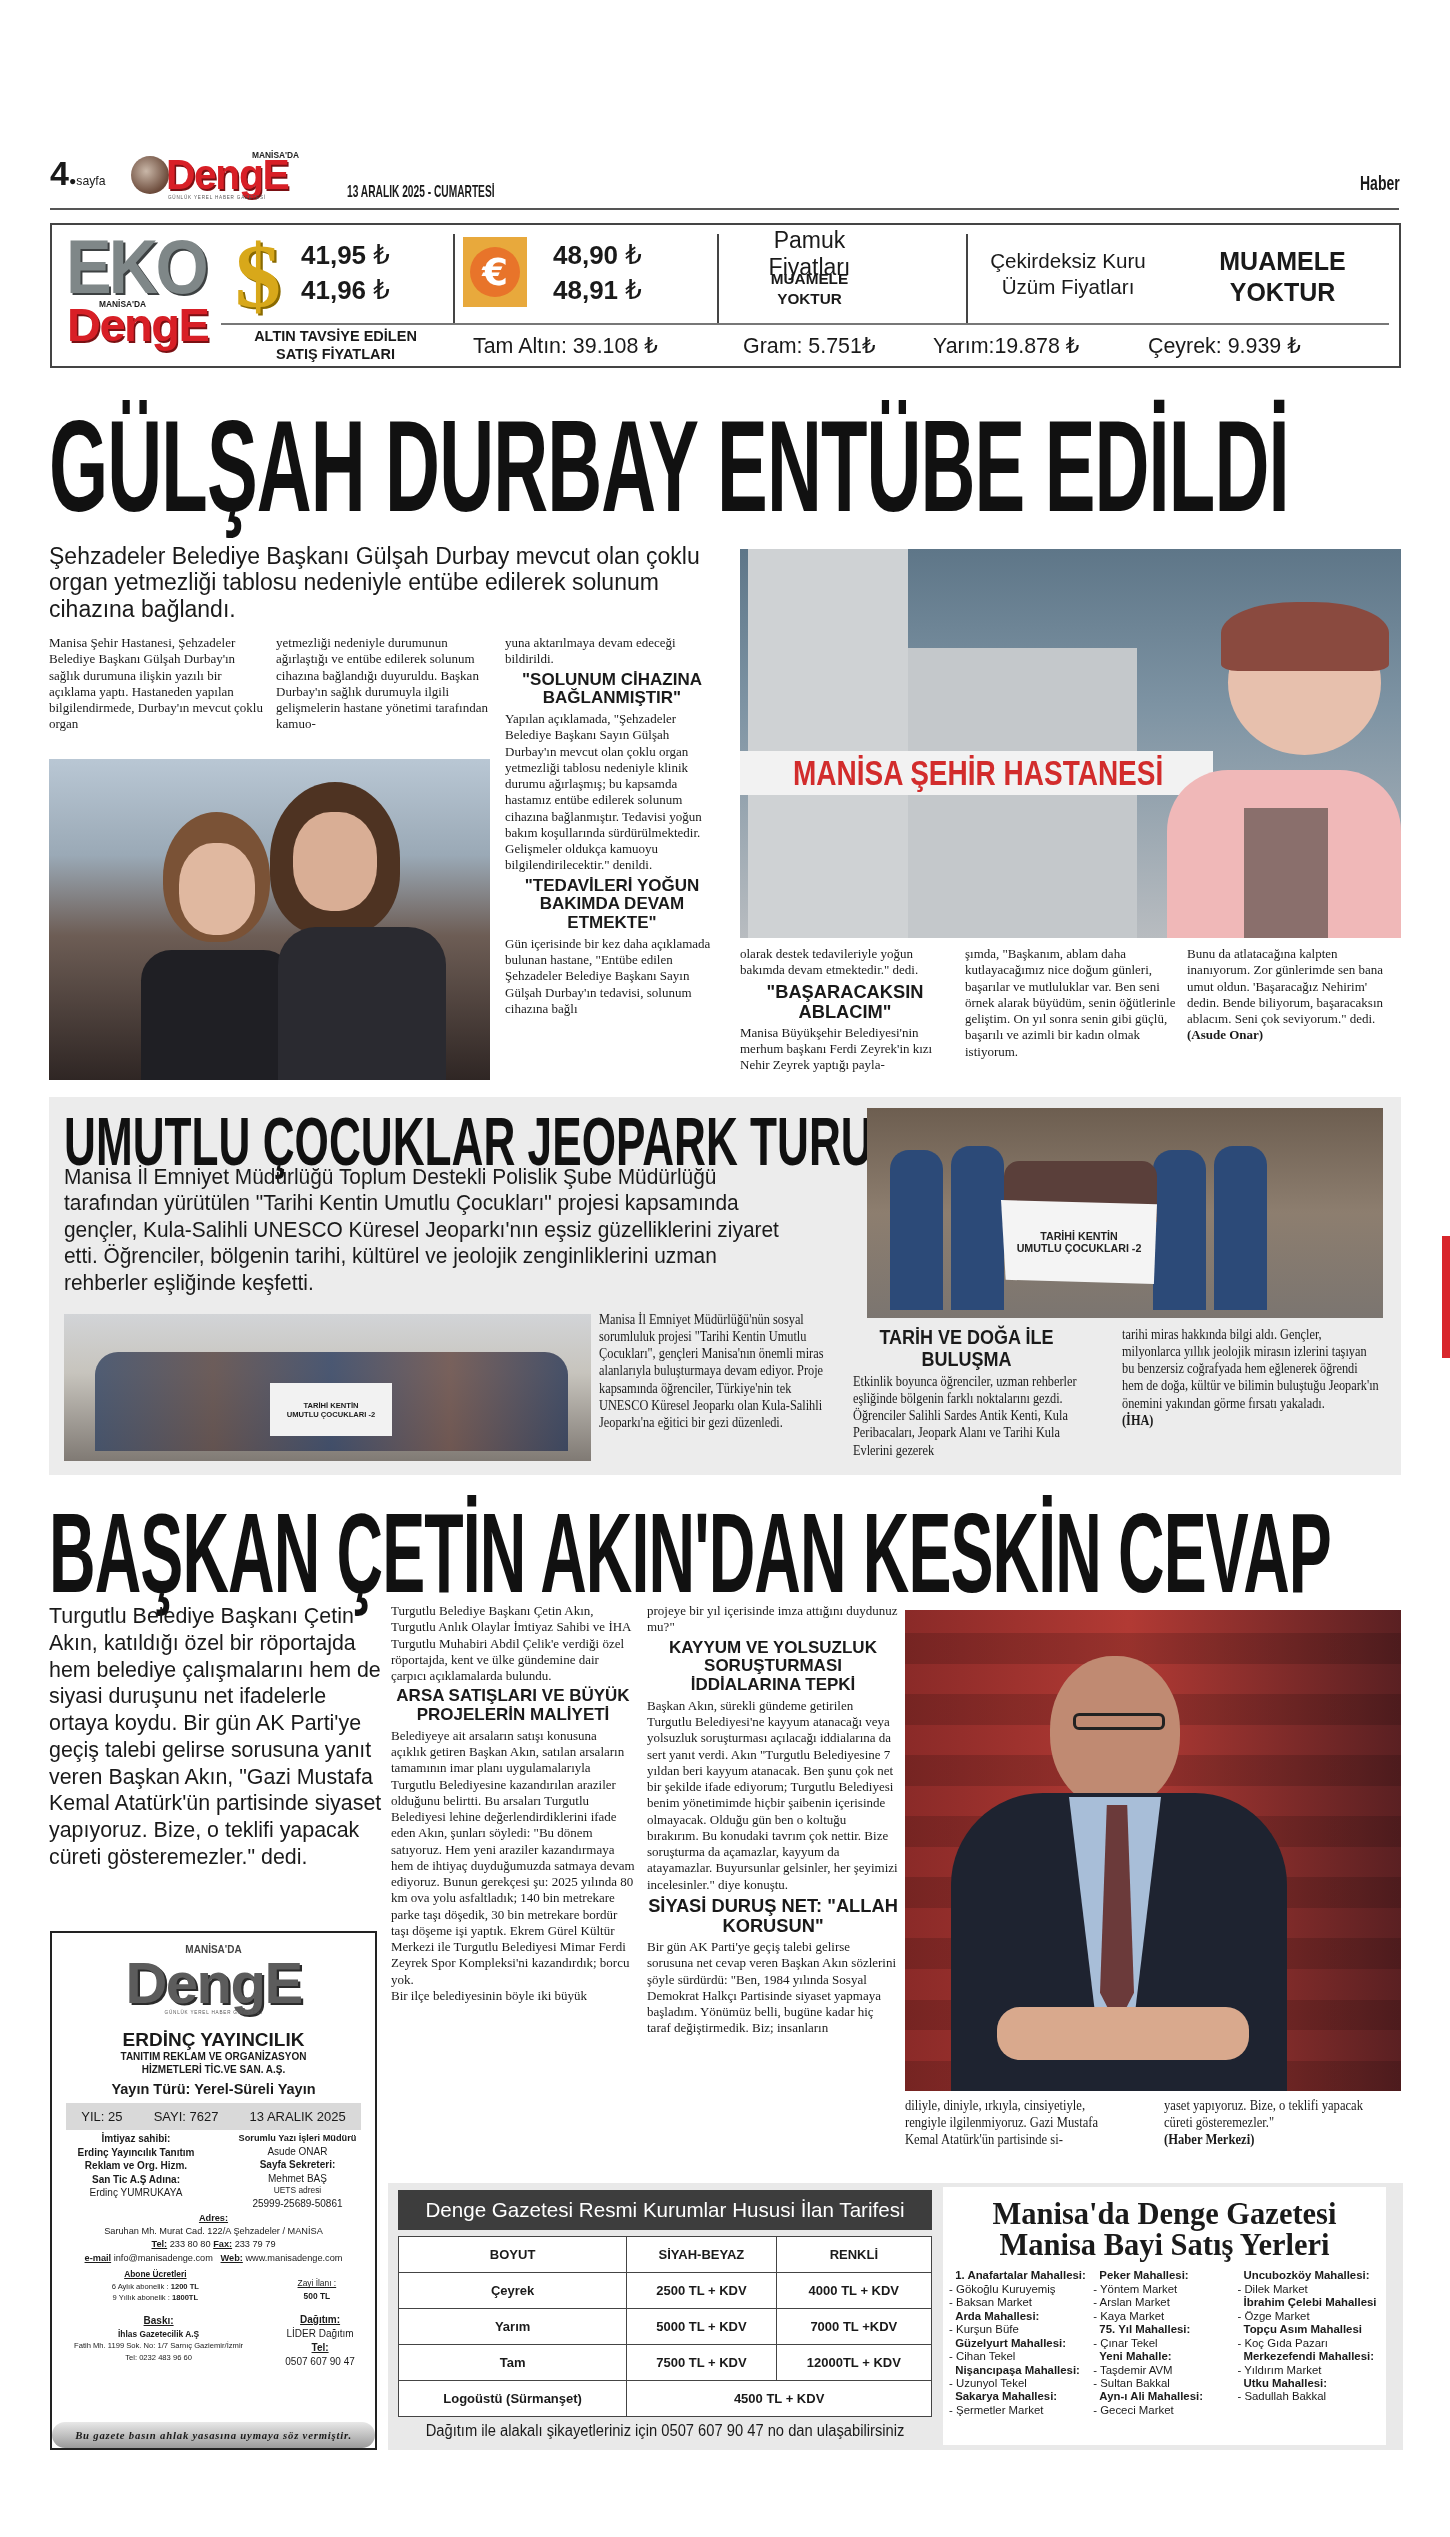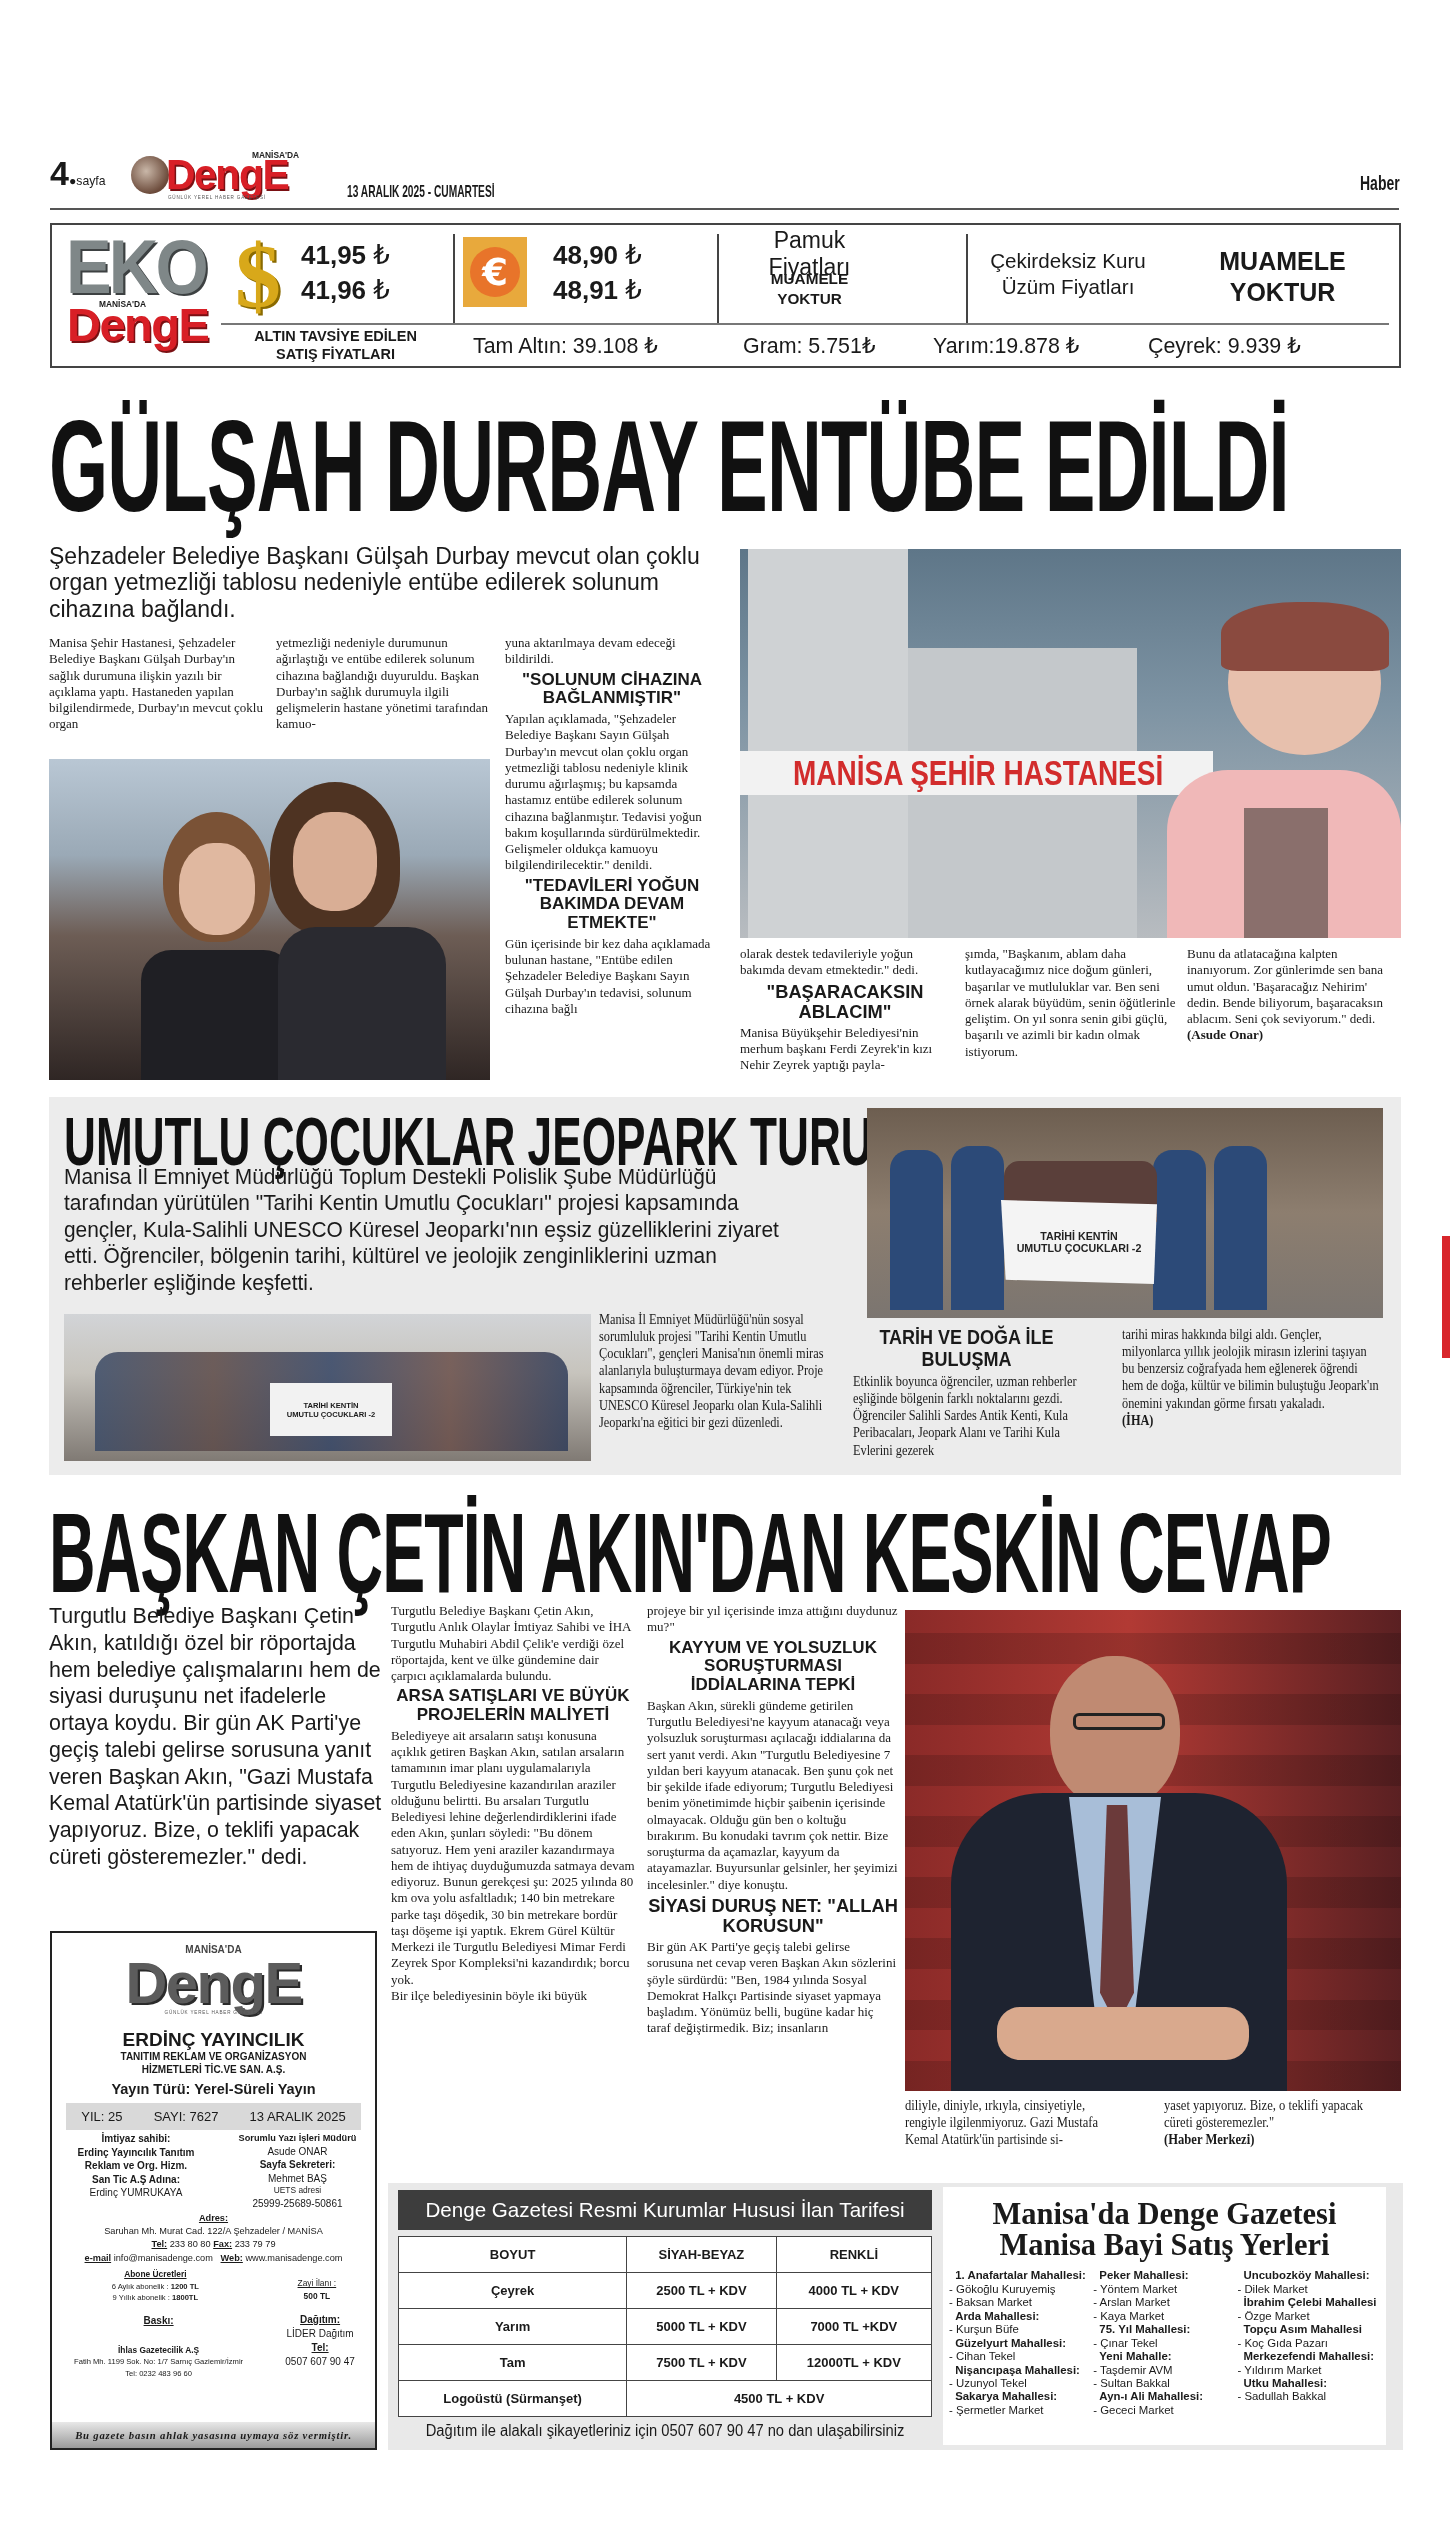--- a/index.html
+++ b/index.html
@@ -274,32 +274,32 @@
       <div><span>9 Yıllık abonelik :</span> <b>1800TL</b></div>
     </div>
     <div class="imp-c serif" style="width:36%;font-size:8.4px;line-height:1.5;padding-top:9.2px;">
       <div style="text-decoration:underline;">Zayi İlanı :</div>
       <div style="font-weight:700;">500 TL</div>
     </div>
   </div>
   <div style="display:flex;margin-top:9.2px;">
     <div class="imp-c serif" style="width:66%;font-size:7.6px;line-height:1.5;">
       <div style="text-decoration:underline;font-weight:700;font-size:10px;">Baskı:</div>
-      <div style="font-weight:700;font-size:8.4px;margin-top:16px;">İhlas Gazetecilik A.Ş</div>
+      <div style="font-weight:700;font-size:8.4px;">İhlas Gazetecilik A.Ş</div>
       <div>Fatih Mh. 1199 Sok. No: 1/7 Sarnıç Gaziemir/İzmir</div>
       <div>Tel: 0232 483 96 60</div>
     </div>
     <div class="imp-c" style="width:34%;font-size:10px;line-height:1.4;">
       <div class="u">Dağıtım:</div>
       <div>LİDER Dağıtım</div>
       <div class="u">Tel:</div>
       <div>0507 607 90 47</div>
     </div>
   </div>
-  <div class="abs serif" style="left:0;bottom:0;width:100%;height:26px;background:linear-gradient(180deg,#e8e8e8,#9a9a9a);display:flex;align-items:center;justify-content:center;font-style:italic;font-weight:700;font-size:10.7px;letter-spacing:0.8px;">Bu gazete basın ahlak yasasına uymaya söz vermiştir.</div>
+  <div class="abs serif" style="left:0;bottom:0;width:100%;height:26px;background:linear-gradient(180deg,#e8e8e8,#9a9a9a);display:flex;align-items:center;justify-content:center;font-style:italic;font-weight:700;font-size:10.7px;letter-spacing:0.8px;border-radius:13px;">Bu gazete basın ahlak yasasına uymaya söz vermiştir.</div>
 </div>
 
 <div class="abs" style="left:388px;top:2183px;width:1015px;height:267px;background:#e9e9e9;"></div>
 <div class="abs" style="left:398px;top:2190px;width:534px;">
   <div class="sans" style="background:#3d3d3d;color:#fff;height:40px;display:flex;align-items:center;justify-content:center;font-size:20.6px;white-space:nowrap;">Denge Gazetesi Resmi Kurumlar Hususi İlan Tarifesi</div>
   <table class="tarife" style="margin-top:6.1px;">
     <tbody>
         <tr>
       <td>BOYUT</td>
       <td>SİYAH-BEYAZ</td>

